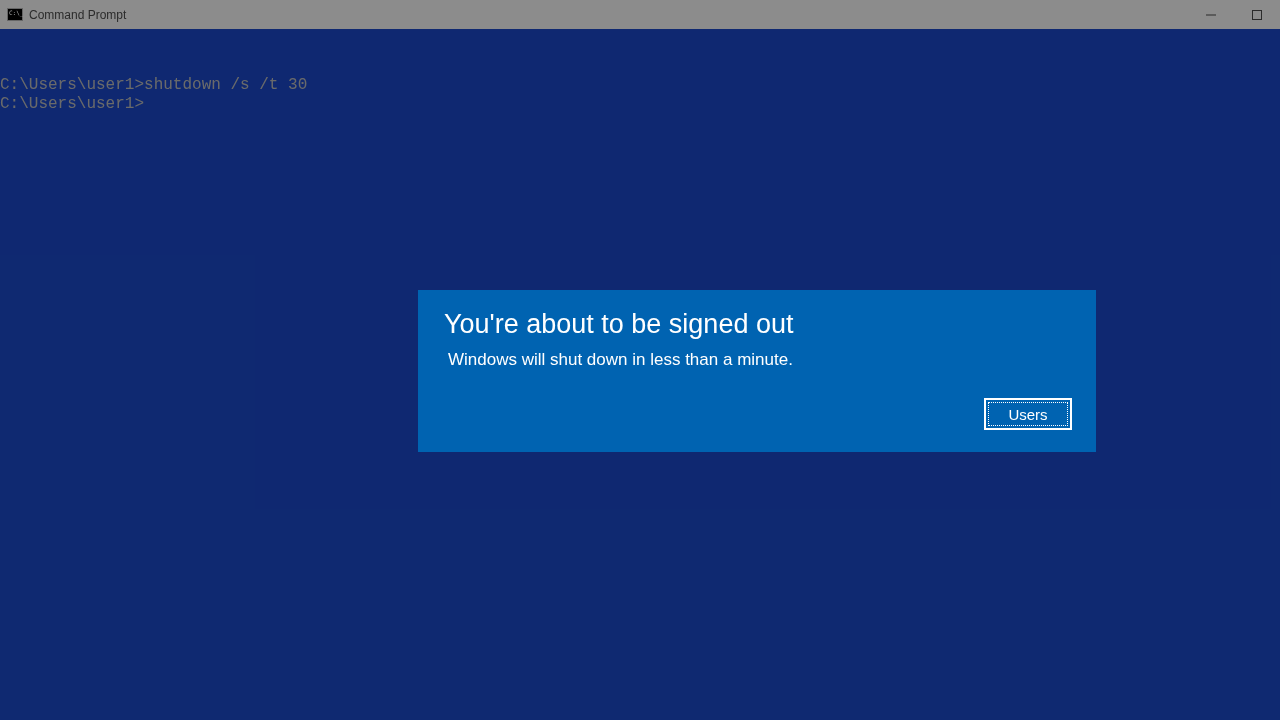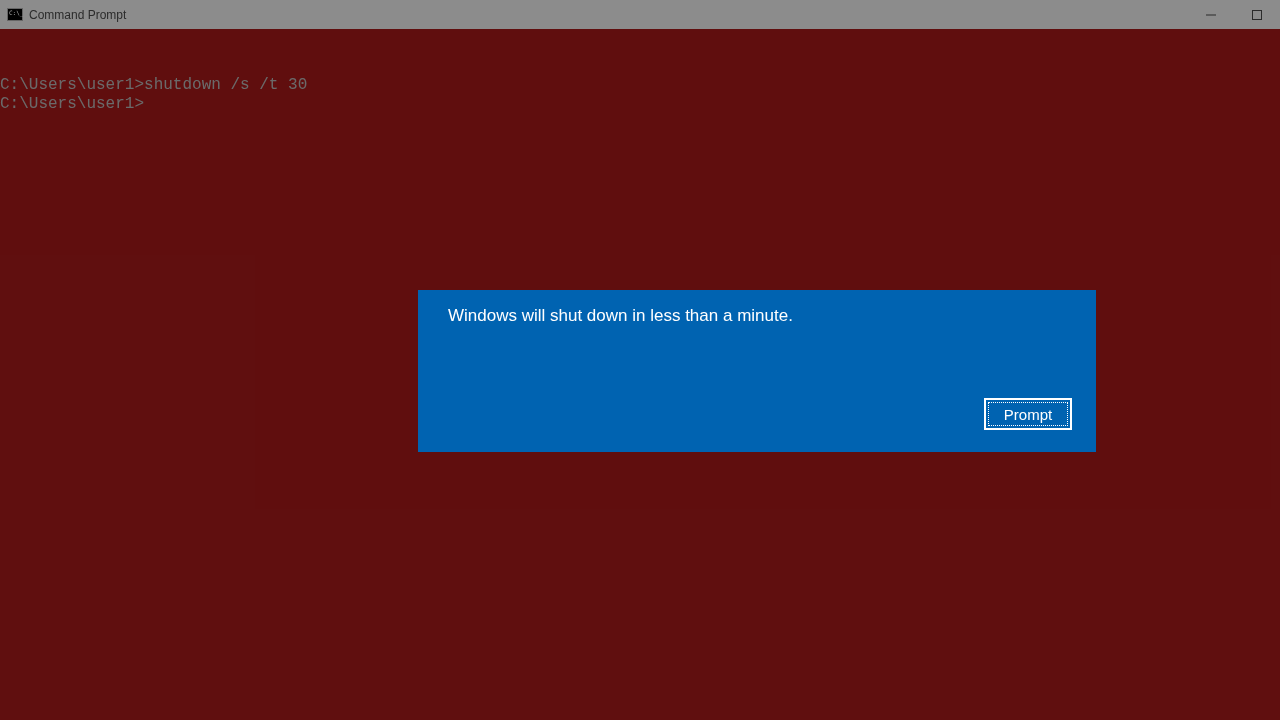--- a/index.html
+++ b/index.html
@@ -55,21 +55,21 @@
     align-items: center;
     justify-content: center;
     font-size: 10px;
     color: #000;
   }
   .win-btn svg { width: 10px; height: 10px; }
 
   .terminal {
     position: absolute;
     top: 29px; left: 0; right: 0; bottom: 0;
-    background: #b91c1c;
+    background: #1d4ed8;
     padding-top: 28px;
     padding-left: 0px;
     font-family: Consolas, "Courier New", monospace;
     font-size: 16px;
     line-height: 19px;
     color: #cccccc;
     white-space: pre;
   }
   .terminal .line {
     height: 24px;
@@ -166,17 +166,18 @@
       <div class="win-btn" style="color:#2b2b2b">
         <svg viewBox="0 0 10 10">
             <rect x="0.5" y="0.5" width="9" height="9" fill="none" stroke="#2b2b2b" stroke-width="1"></rect>
           </svg>
       </div>
     </div>
   </div>
 </div>
 
 <div class="modal">
+  <h1>You're about to be signed out</h1>
   <p>Windows will shut down in less than a minute.</p>
   <div class="btn-row">
-    <button>Prompt</button>
+    <button>Users</button>
   </div>
 </div>
 
 </body></html>

